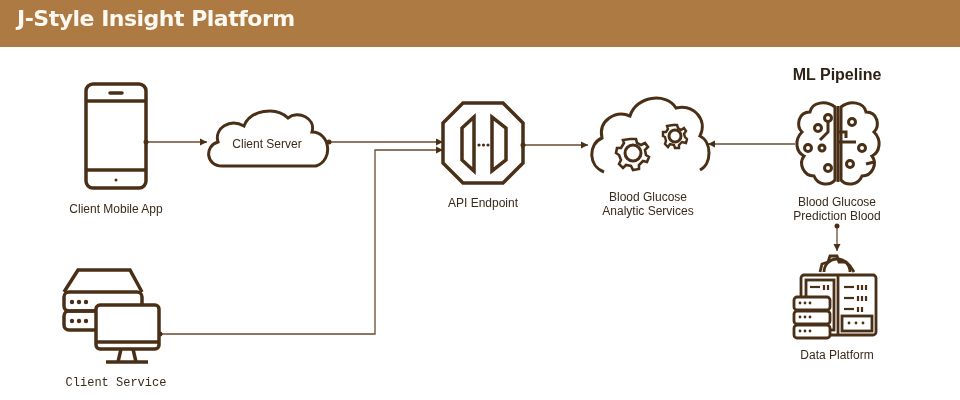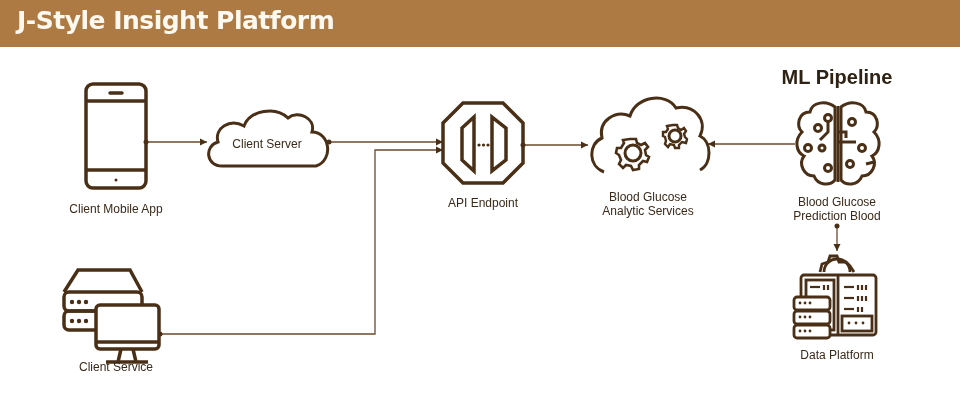--- a/index.html
+++ b/index.html
@@ -7,31 +7,31 @@
     width: 960px; height: 400px; overflow: hidden;
     background: #ffffff; position: relative;
     font-family: "Liberation Sans", sans-serif;
   }
   .header {
     position: absolute; left: 0; top: 0; width: 960px; height: 47px;
     background: #ad7a43;
   }
   .header-title {
     position: absolute; left: 17px; top: 6px;
-    color: #fdf8f0; font-size: 25px; font-weight: bold;
+    color: #fdf8f0; font-size: 22px; font-weight: bold;
     font-family: "DejaVu Sans", sans-serif; letter-spacing: -0.5px;
   }
   svg.diagram { position: absolute; left: 0; top: 0; }
   .lbl {
     position: absolute; color: #3a2a1a; font-size: 12px;
     text-align: center; line-height: 14px; white-space: nowrap;
     transform: translateX(-50%);
   }
   .section-title {
-    position: absolute; color: #2e2214; font-size: 20px; font-weight: bold;
+    position: absolute; color: #2e2214; font-size: 16px; font-weight: bold;
     transform: translateX(-50%); white-space: nowrap;
   }
 </style>
 </head>
 <body>
 
 <div class="header">
   <div class="header-title">J-Style Insight Platform</div>
 </div>
 
@@ -170,21 +170,21 @@
         <circle cx="86" cy="321" r="2.2"></circle>
     </g>
     <rect x="96" y="305" width="63" height="44" rx="4" fill="#ffffff"></rect>
     <line x1="96" y1="342" x2="159" y2="342"></line>
     <path d="M121,349 L118,362 L106,362 L148,362 L136,362 L133,349"></path>
   </g>
 </svg>
 
 <div class="lbl" style="left:116px; top:202px;">Client Mobile App</div>
 <div class="lbl" style="left:267px; top:137px;">Client Server</div>
-<div class="lbl" style="left:116px; top:360px;">Client Service</div>
+<div class="lbl" style="left:116px; top:376px;font-family:Liberation Mono, monospace;">Client Service</div>
 <div class="lbl" style="left:483px; top:196px;text-align:right;">API Endpoint</div>
 <div class="lbl" style="left:648px; top:190px;">
   <div>Blood Glucose</div>
   <div>Analytic Services</div>
 </div>
 <div class="section-title" style="left:837px; top:66px;">ML Pipeline</div>
 <div class="lbl" style="left:837px; top:195px;">
   <div>Blood Glucose</div>
   <div>Prediction Blood</div>
 </div>

